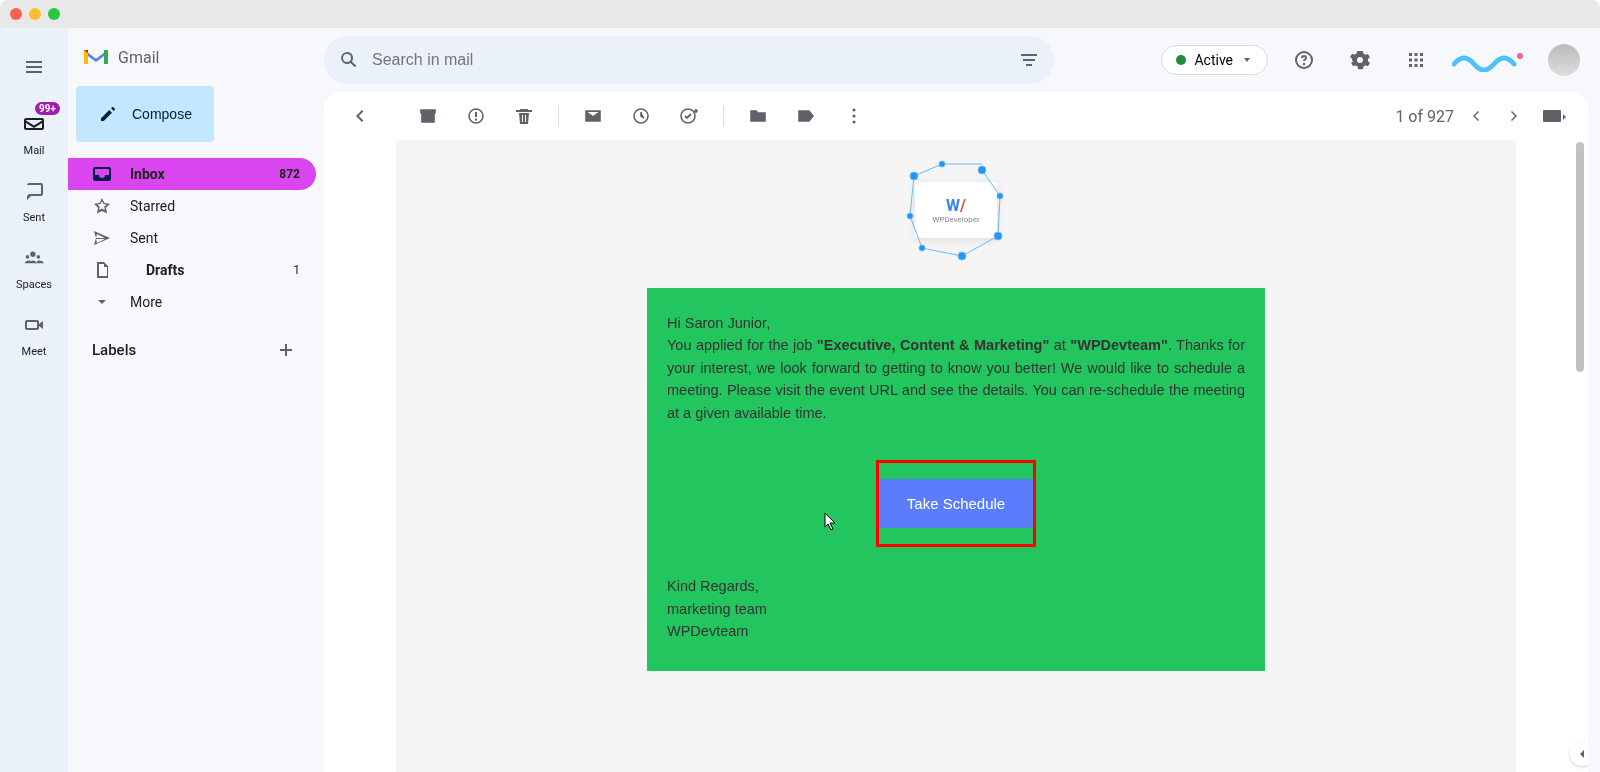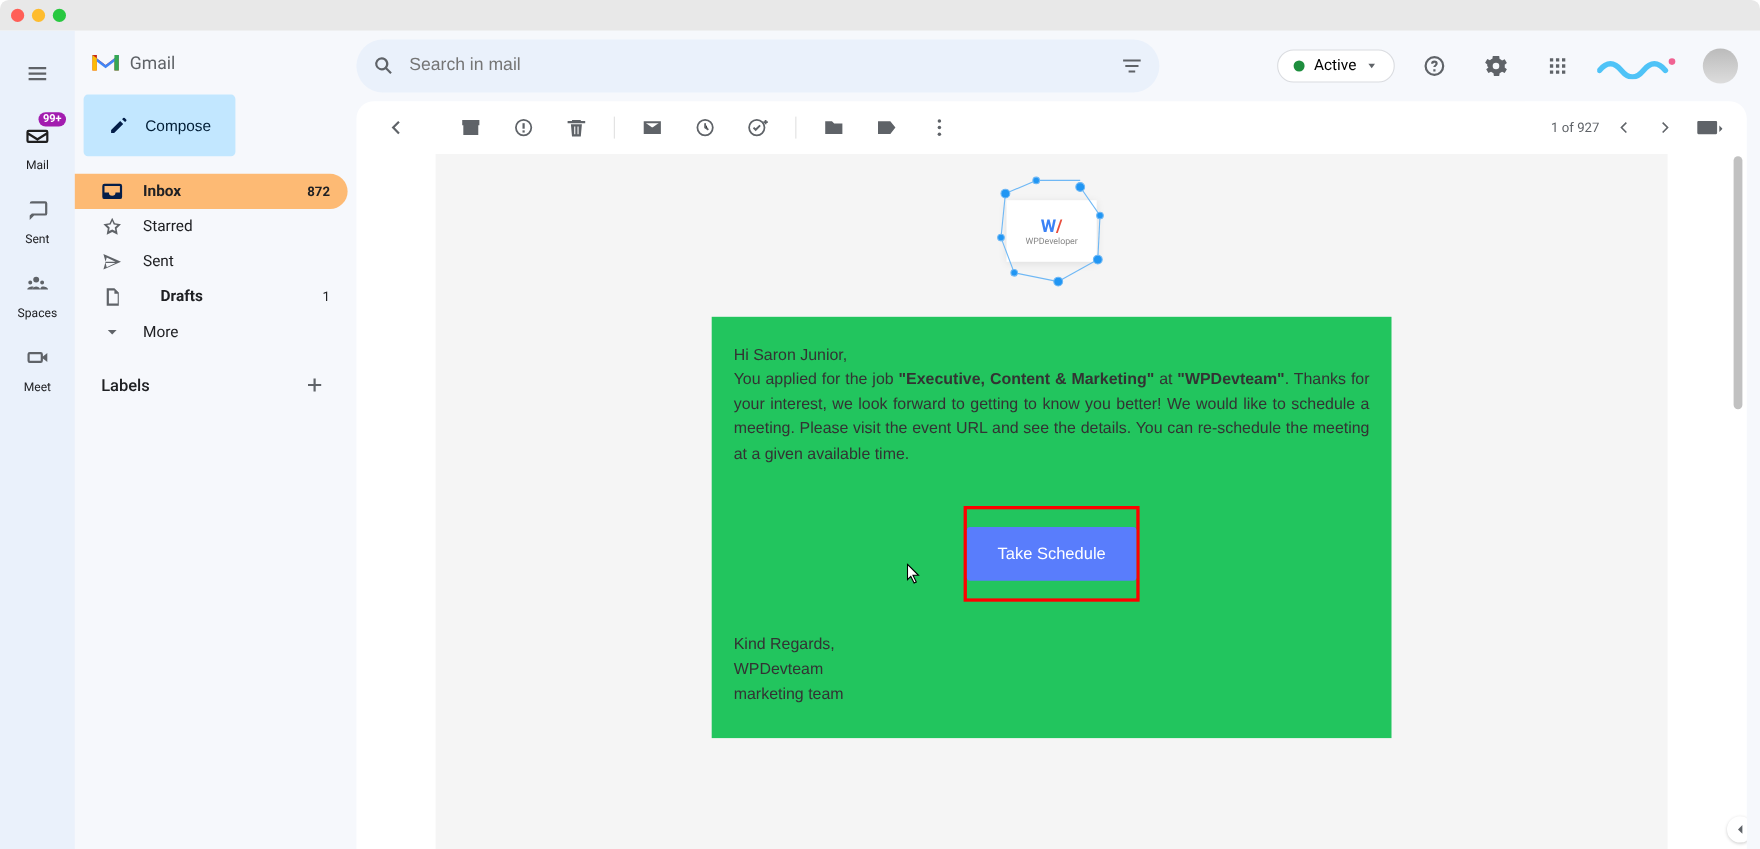--- a/index.html
+++ b/index.html
@@ -22,21 +22,21 @@
   .rail-label { font-size: 11px; color: #202124; }
   .badge { position: absolute; top: -6px; right: -10px; background: #a21caf; color: #fff; font-size: 10px; font-weight: 700; padding: 1px 4px; border-radius: 8px; }
   
   
   .sidebar { width: 256px; padding: 8px 8px 8px 0; }
   .brand { display: flex; align-items: center; gap: 8px; padding: 10px 12px 18px 14px; }
   .brand-text { font-size: 16px; color: #5f6368; font-weight: 400; }
   .compose-btn { display: inline-flex; align-items: center; gap: 14px; background: #c2e7ff; border: none; border-radius: 4px; padding: 18px 22px; font-size: 14px; color: #001d35; cursor: pointer; margin-left: 8px; margin-bottom: 16px; font-weight: 500; }
   .nav-list { list-style: none; }
   .nav-item { display: flex; align-items: center; padding: 0 16px 0 24px; height: 32px; border-radius: 0 16px 16px 0; cursor: pointer; gap: 18px; color: #202124; font-size: 14px; }
-  .nav-item.active { background: #fdba74; font-weight: 700; }
+  .nav-item.active { background: #d946ef; font-weight: 700; }
   .nav-item .count { margin-left: auto; font-size: 12px; }
   .nav-item.active .count { font-weight: 700; }
   .nav-item.bold-label .lbl { font-weight: 700; padding-left: 16px; }
   .labels-head { display: flex; align-items: center; justify-content: space-between; padding: 18px 16px 0 24px; font-size: 15px; color: #202124; font-weight: 500; }
   
   
   .main { flex: 1; display: flex; flex-direction: column; padding-right: 12px; }
   .topbar { display: flex; align-items: center; height: 64px; gap: 16px; padding: 8px 8px 8px 0; }
   .search { flex: 0 0 730px; background: #eaf1fb; border-radius: 30px; height: 48px; display: flex; align-items: center; padding: 0 14px; gap: 12px; }
   .search input { flex: 1; border: none; background: transparent; outline: none; font-size: 16px; color: #5f6368; }
@@ -44,21 +44,21 @@
   .status-chip { border: 1px solid #dadce0; border-radius: 20px; padding: 6px 14px; display: flex; align-items: center; gap: 8px; font-size: 14px; cursor: pointer; background: #fff; }
   .status-dot { width: 10px; height: 10px; background: #1e8e3e; border-radius: 50%; }
   .icon-btn { width: 40px; height: 40px; display: flex; align-items: center; justify-content: center; cursor: pointer; border-radius: 50%; }
   .wavy-logo { width: 80px; height: 28px; display: flex; align-items: center; }
   .avatar { width: 32px; height: 32px; border-radius: 50%; background: linear-gradient(#bbb,#ddd); }
   
   
   .content-wrap { flex: 1; background: #fff; border-radius: 16px 16px 0 0; display: flex; flex-direction: column; overflow: hidden; position: relative; }
   .toolbar { height: 48px; display: flex; align-items: center; padding: 0 16px; gap: 8px; border-bottom: none; }
   .tb-sep { width: 1px; height: 20px; background: #e0e0e0; margin: 0 6px; }
-  .tb-right { margin-left: auto; display: flex; align-items: center; gap: 6px; color: #5f6368; font-size: 12px; }
+  .tb-right { margin-left: auto; display: flex; align-items: center; gap: 6px; color: #5f6368; font-size: 16px; }
   
   .email-body { flex: 1; overflow: auto; padding: 0 16px; }
   .email-canvas { background: #f5f5f5; margin: 0 56px; padding: 0; min-height: 100%; }
   .logo-block { display: flex; justify-content: center; padding: 16px 0 24px; }
   .logo-card { width: 108px; height: 108px; position: relative; display:flex; align-items:center; justify-content:center; }
   .logo-inner { width: 82px; height: 56px; background: #fff; box-shadow: 0 2px 8px rgba(0,0,0,0.1); display:flex; flex-direction:column; align-items:center; justify-content:center; font-size:8px; color:#888; }
   .logo-w { font-size: 16px; font-weight:700; }
   .logo-w .r { color:#e74c3c; } .logo-w .b { color:#3b82f6; }
   .dots-svg { position:absolute; inset:0; }
   
@@ -356,22 +356,22 @@
             <div class="email-para">
               <span>You applied for the job </span><strong>"Executive, Content &amp; Marketing"</strong><span> at </span><strong>"WPDevteam"</strong><span>. Thanks for your interest, we look forward to getting to know you better! We would like to schedule a meeting. Please visit the event URL and see the details. You can re-schedule the meeting at a given available time.</span>
             </div>
             <div class="cta-wrap">
               <span class="cta-highlight">
                 <button class="cta-btn">Take Schedule</button>
               </span>
             </div>
             <div class="signoff">
               <div>Kind Regards,</div>
+              <div>marketing team</div>
               <div>WPDevteam</div>
-              <div>marketing team</div>
             </div>
           </div>
         </div>
         <svg class="cursor-arrow" width="16" height="20">
             <path fill="#fff" stroke="#000" stroke-width="1" d="M1 1l0 14 3-3 3 6 2-1-3-6 5 0z"></path>
           </svg>
       </div>
       <div class="expand-chevron">
         <svg width="12" height="12">
             <path class="ic" d="M8 2L4 6l4 4"></path>

